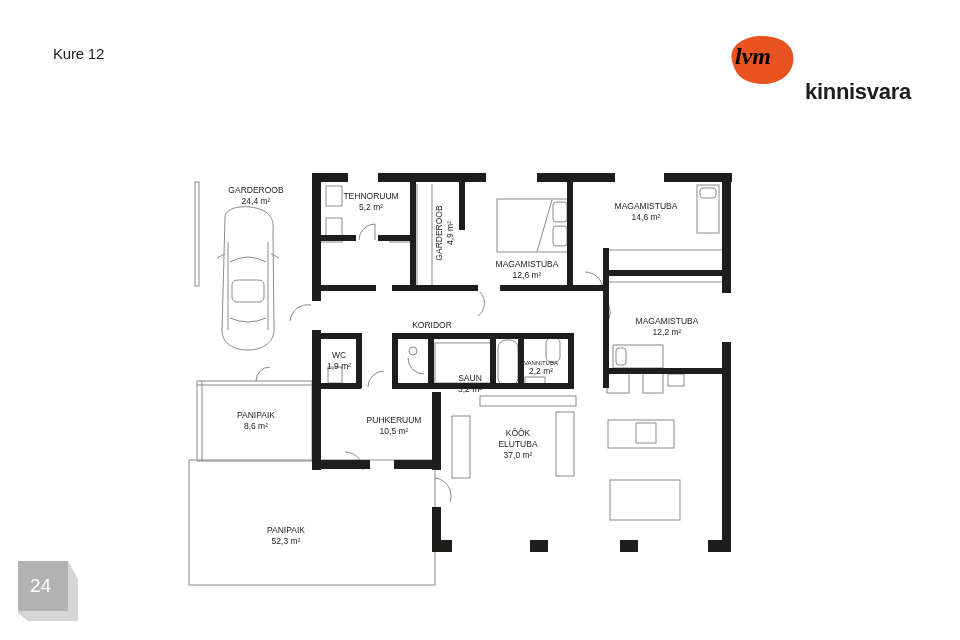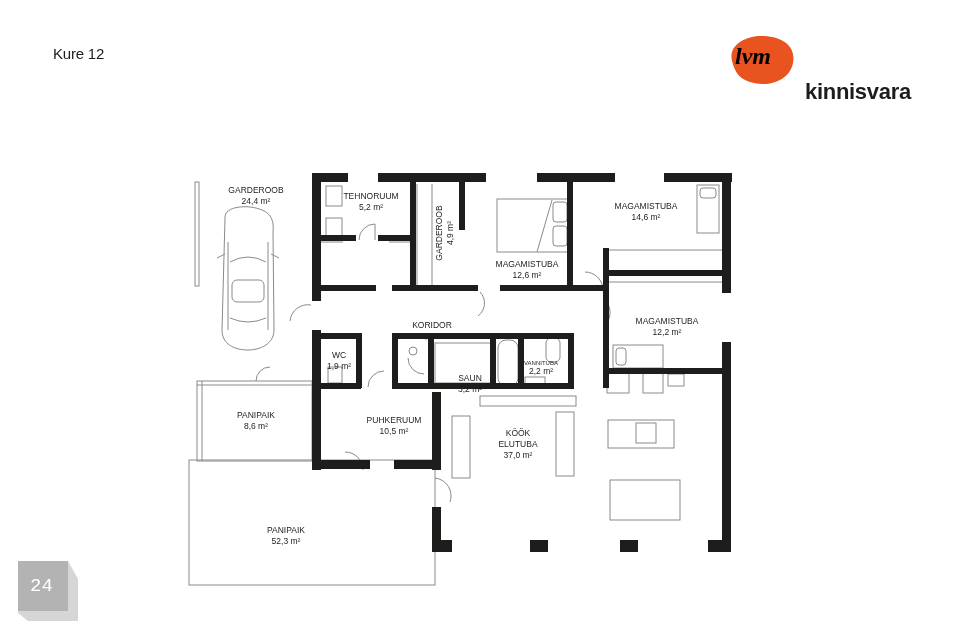--- a/index.html
+++ b/index.html
@@ -7,21 +7,21 @@
   .title{position:absolute;left:53px;top:45px;font-size:15px;font-weight:normal;letter-spacing:-0.2px;}
   .logo{position:absolute;left:726px;top:33px;width:190px;height:54px;}
   .logo-blob{position:absolute;left:0;top:0;width:70px;height:52px;}
   .logo-blob-text{position:absolute;left:9px;top:10px;font-family:"Liberation Serif",serif;font-style:italic;font-size:24px;color:#000000;font-weight:bold;}
   .logo-text{position:absolute;left:79px;top:14px;font-size:22px;font-weight:bold;color:#1d1d1b;letter-spacing:-0.3px;margin-top:32px;}
   .plan{position:absolute;left:0;top:0;width:960px;height:640px;}
   .room-label{position:absolute;font-size:8.5px;text-align:center;line-height:11px;color:#1d1d1b;white-space:nowrap;transform:translateX(-50%);}
   .room-label.small{font-size:6px;line-height:8px;}
   .room-label .area{font-size:8.5px;}
   .vert{transform:translateX(-50%) rotate(-90deg);}
-  .page-badge{position:absolute;left:18px;top:561px;width:60px;height:60px;font-family:Liberation Mono, monospace;}
+  .page-badge{position:absolute;left:18px;top:561px;width:60px;height:60px;}
   .page-num{position:absolute;left:12px;top:14px;font-size:19px;color:#fff;}
 </style>
 </head>
 <body>
 
 <div class="title">Kure 12</div>
 
 <div class="logo">
   <svg class="logo-blob" viewBox="0 0 70 52">
     <path d="M6 28 C2 12 20 2 38 3 C58 4 70 14 67 30 C64 46 46 54 28 50 C14 47 9 40 6 28 Z" fill="#e8531f"></path>

